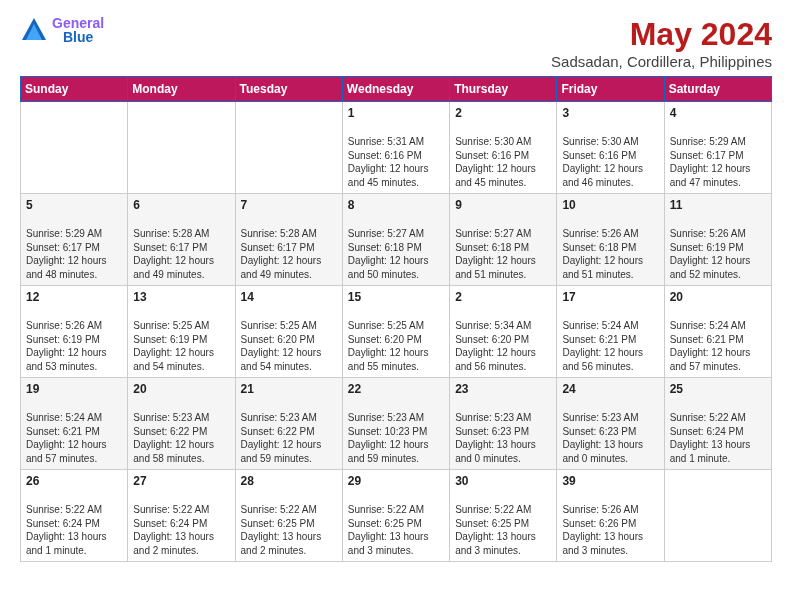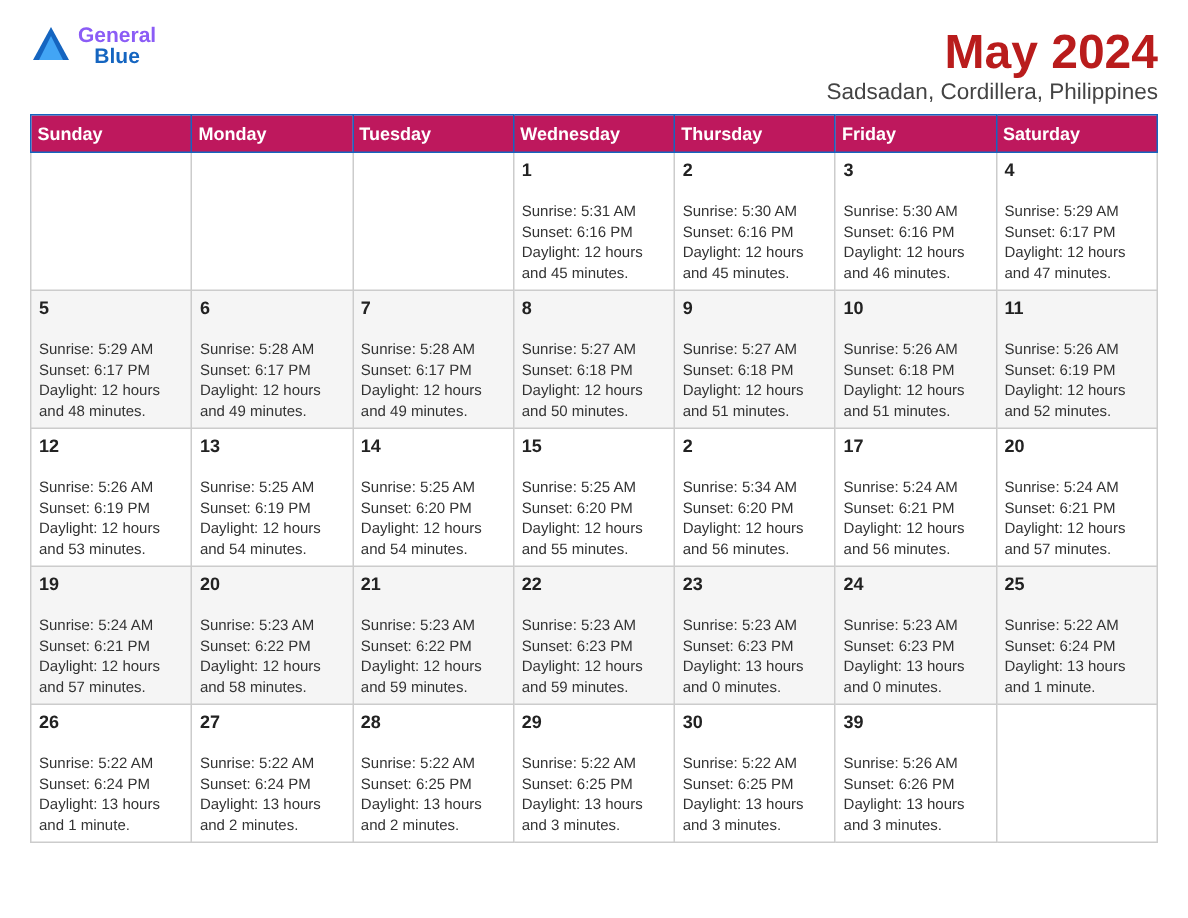--- a/index.html
+++ b/index.html
@@ -285,21 +285,21 @@
           <td>
             <span class="day-number">21</span>
             <div class="cell-content">Sunrise: 5:23 AM
 Sunset: 6:22 PM
 Daylight: 12 hours
 and 59 minutes.</div>
           </td>
           <td>
             <span class="day-number">22</span>
             <div class="cell-content">Sunrise: 5:23 AM
-Sunset: 6:23 PM
+Sunset: 10:23 PM
 Daylight: 12 hours
 and 59 minutes.</div>
           </td>
           <td>
             <span class="day-number">23</span>
             <div class="cell-content">Sunrise: 5:23 AM
 Sunset: 6:23 PM
 Daylight: 13 hours
 and 0 minutes.</div>
           </td>

